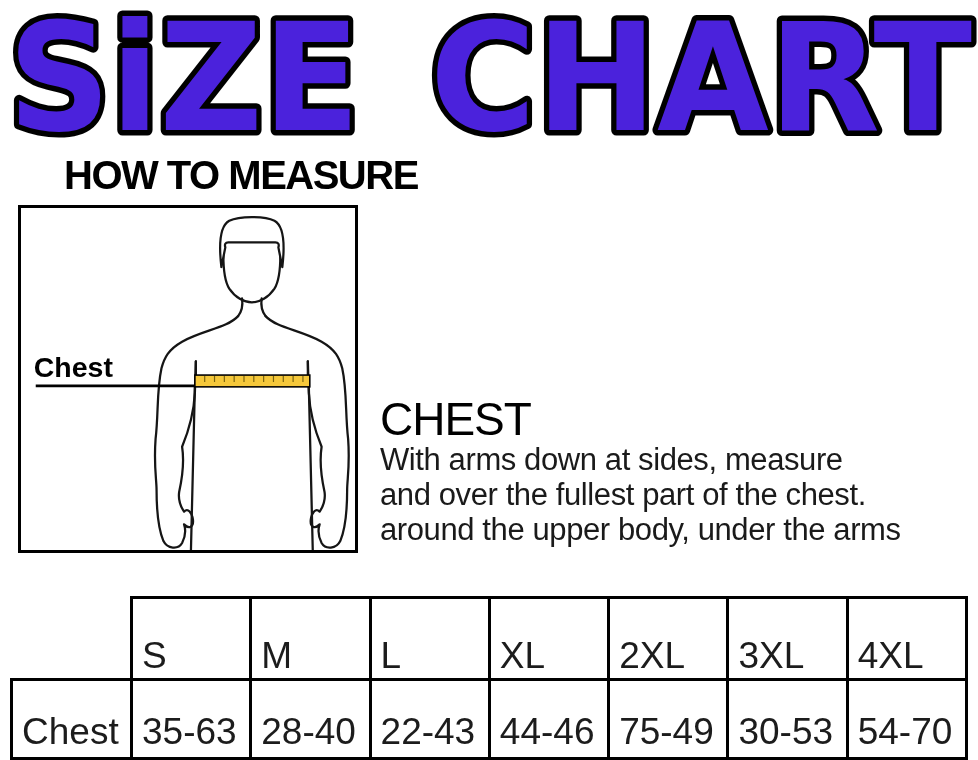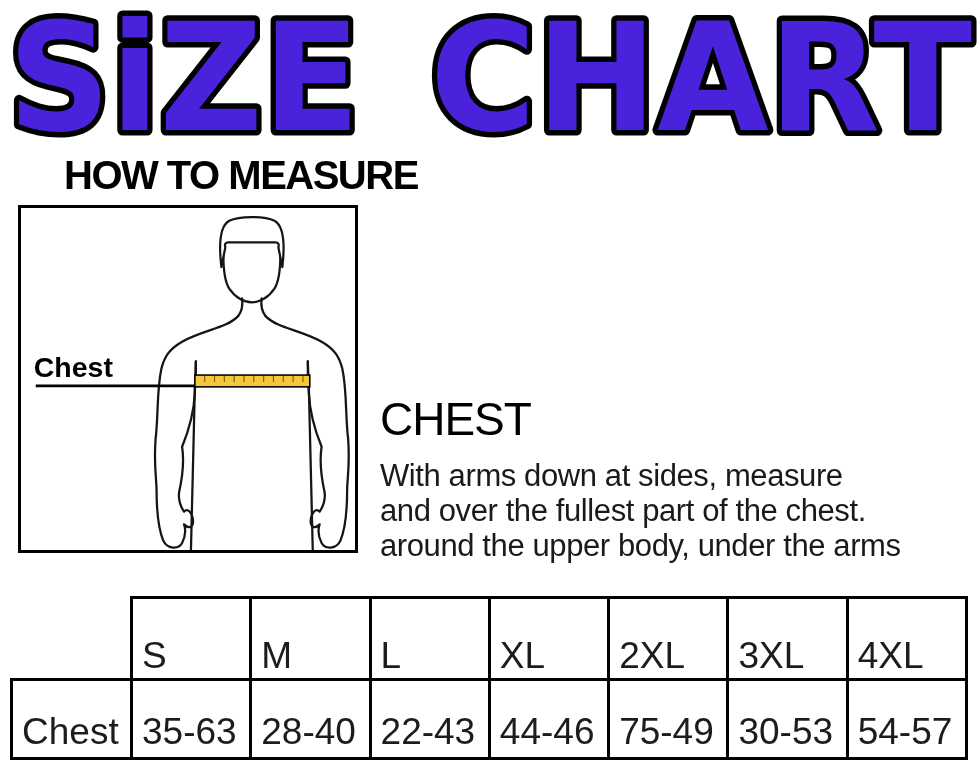--- a/index.html
+++ b/index.html
@@ -48,21 +48,21 @@
     font-family: "Liberation Sans", sans-serif;
     font-weight: 700; font-size: 29px; fill: #000000;
   }
 
   
   .chest-section { position: absolute; left: 380px; top: 396px; }
   .chest-heading {
     font-size: 46px; font-weight: 400; letter-spacing: -1px;
     color: #000000; line-height: 1.0;
   }
-  .chest-desc { margin-top: 16px; }
+  .chest-desc { }
   .chest-desc-line {
     font-size: 31px; line-height: 35px; letter-spacing: -0.4px;
     color: #1a1a1a; white-space: nowrap;
   }
 
   
   .size-table {
     position: absolute; left: 10px; top: 596px;
     width: 958px;
     border-collapse: collapse; table-layout: fixed;
@@ -150,16 +150,16 @@
       <td>4XL</td>
     </tr>
     <tr class="val">
       <td>Chest</td>
       <td>35-63</td>
       <td>28-40</td>
       <td>22-43</td>
       <td>44-46</td>
       <td>75-49</td>
       <td>30-53</td>
-      <td>54-57</td>
+      <td>54-70</td>
     </tr>
   </tbody>
 </table>
 
 </body></html>

